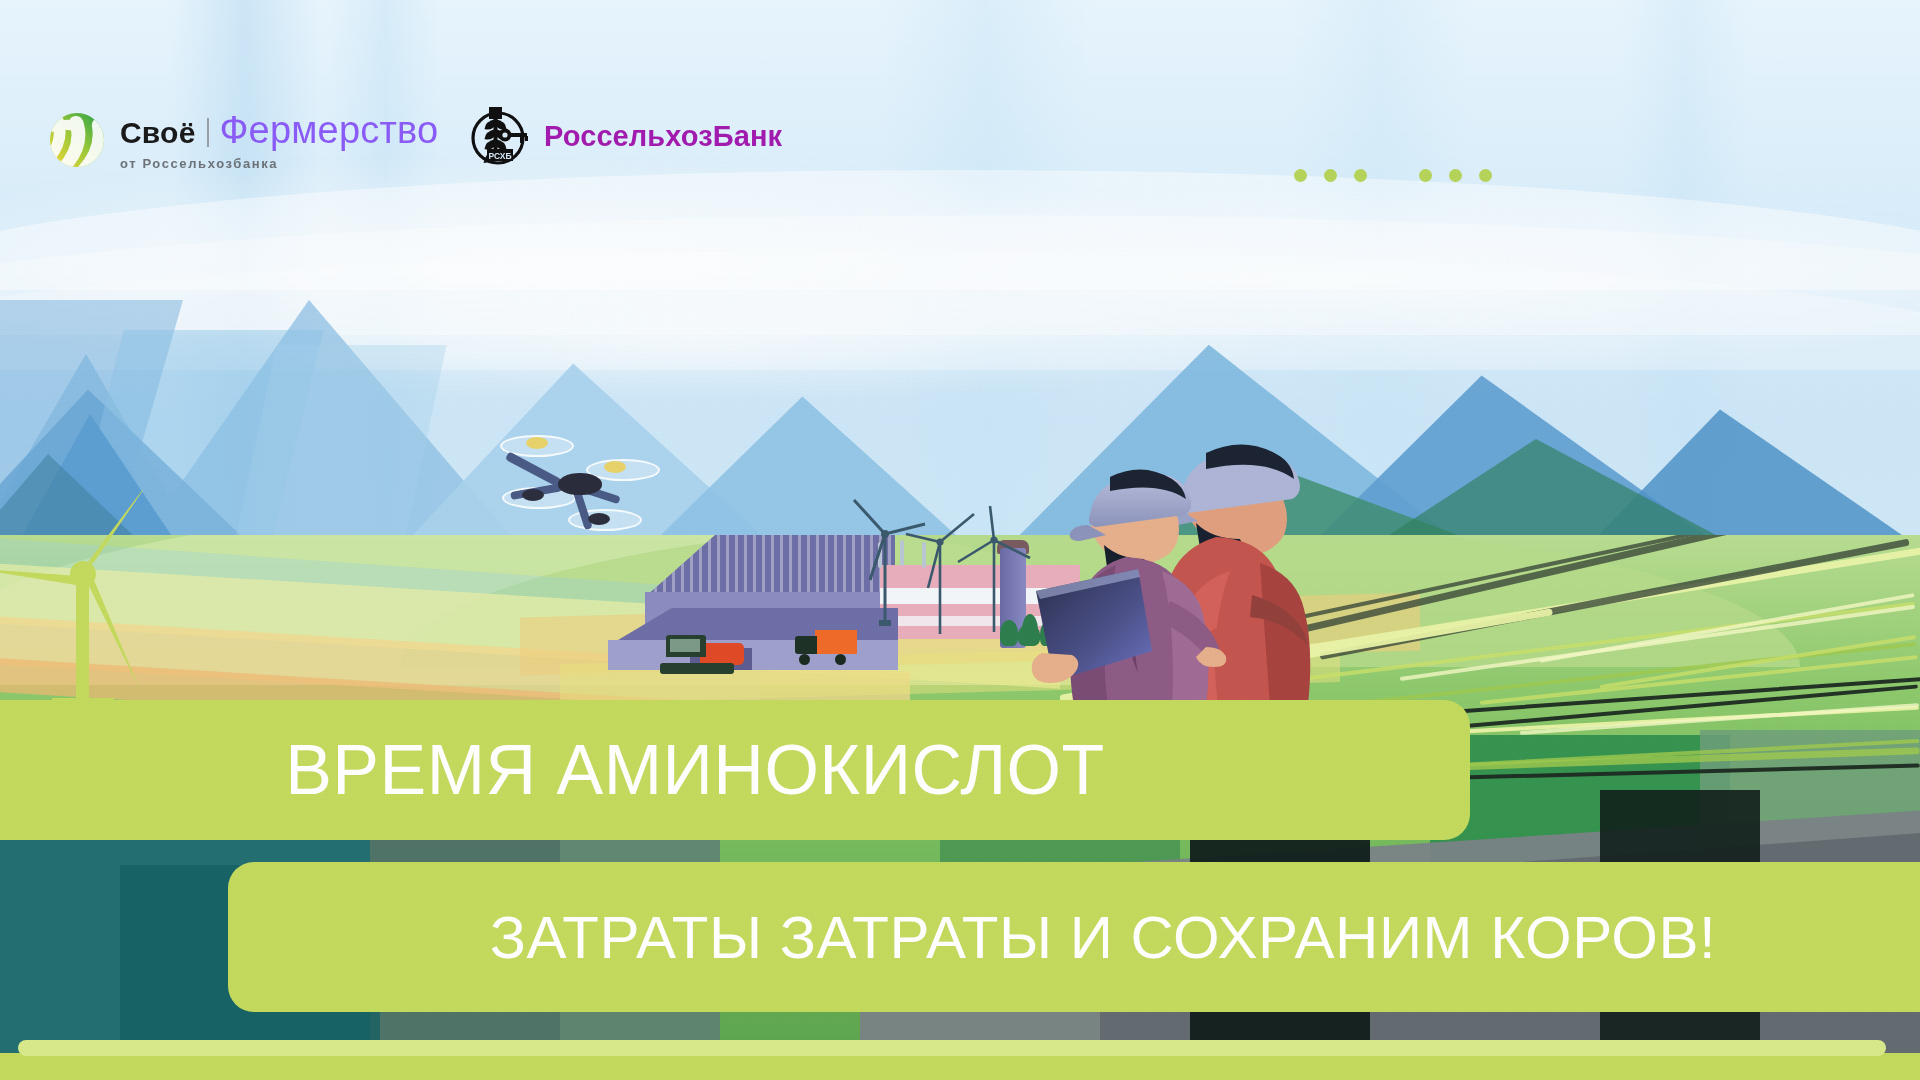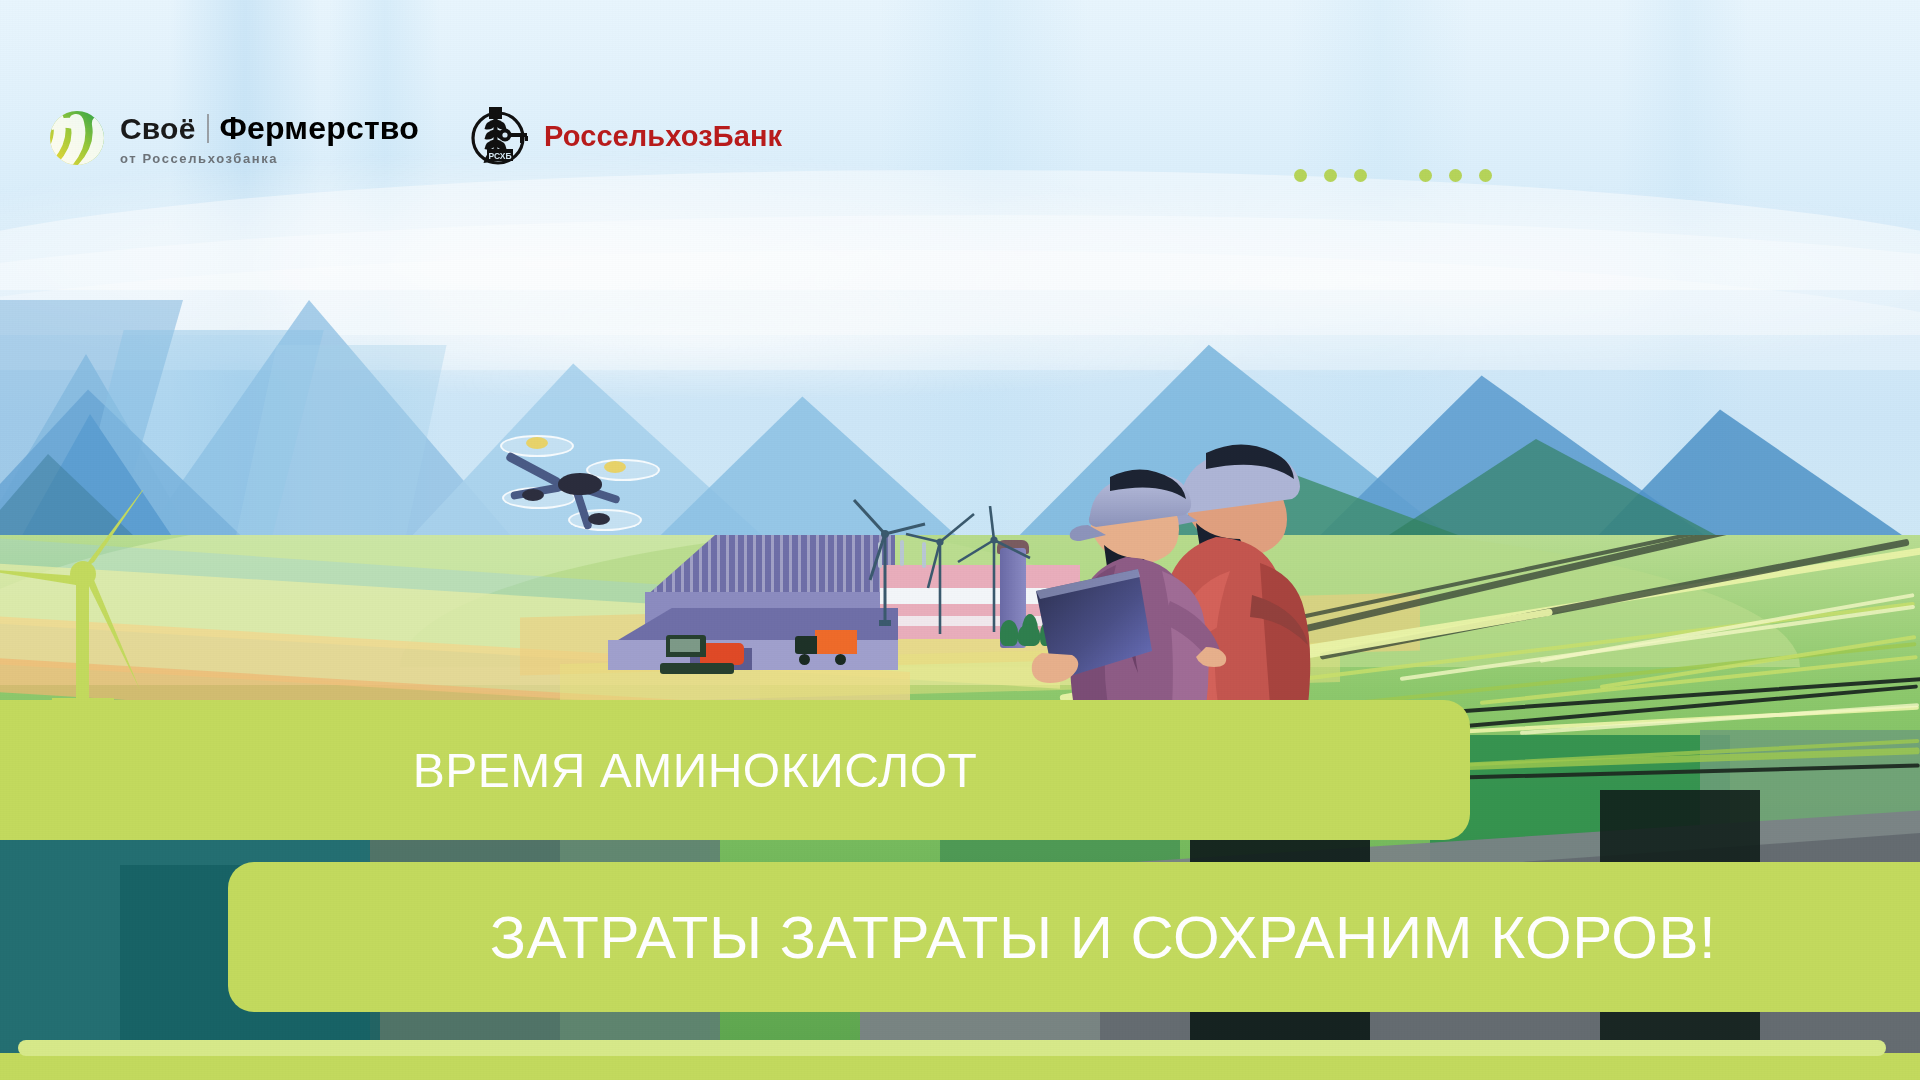--- a/index.html
+++ b/index.html
@@ -176,44 +176,44 @@
 
   
   .header { position:absolute; left:0; top:0; width:1544px; height:170px; z-index:40;margin-top:37px; }
 
   .logo-svoe { position:absolute; left:48px; top:72px; display:flex; align-items:center; gap:14px; }
   .svoe-mark { width:58px; height:58px; flex:0 0 58px; }
   .svoe-txt { display:flex; flex-direction:column; }
   .svoe-line { display:flex; align-items:baseline; gap:11px; white-space:nowrap; }
   .svoe-bold { font-size:30px; font-weight:700; color:#1b1b1b; letter-spacing:.2px; }
   .svoe-div  { width:2px; height:29px; background:#9aa0a6; transform:translateY(4px); }
-  .svoe-reg  { font-size:32px; font-weight:700; color:#000000; letter-spacing:.2px; }
+  .svoe-reg  { font-size:38px; font-weight:400; color:#8b5cf6; letter-spacing:.2px; }
   .svoe-sub  { font-size:13px; color:#6d7379; letter-spacing:1.6px; margin-top:4px;
                font-weight:600; }
 
   .logo-rshb { position:absolute; left:467px; top:68px; display:flex; align-items:center; gap:15px; }
   .rshb-mark { width:62px; height:62px; flex:0 0 62px; }
-  .rshb-txt  { font-size:29px; font-weight:700; color:#b91c1c; white-space:nowrap;
+  .rshb-txt  { font-size:29px; font-weight:700; color:#a21caf; white-space:nowrap;
                letter-spacing:.1px; }
 
   .dots { position:absolute; right:52px; top:132px; display:flex; align-items:center; gap:17px; }
   .dot { width:13px; height:13px; border-radius:50%; background:#b6d45a; }
   .dot-gap { width:18px; }
 
   
   .banner { position:absolute; background:#c3da5e; display:flex; align-items:center;
             z-index:30; }
   .banner-1 { left:-40px; top:700px; width:1510px; height:140px;
               border-radius:0 26px 26px 0; justify-content:center; }
   .banner-1 .btxt { padding-right:40px; }
   .banner-2 { left:228px; top:862px; width:1730px; height:150px;
               border-radius:26px 0 0 26px; justify-content:center; }
   .banner-2 .btxt { padding-left:20px; }
   .btxt { color:#ffffff; font-weight:400; letter-spacing:.5px; white-space:nowrap; }
-  .t1 { font-size:48px; }
+  .t1 { font-size:70px; }
   .t2 { font-size:60px; }
 
   
   .bottom-pill { position:absolute; left:18px; top:1040px; width:1868px; height:16px;
                  background:#d7e98a; border-radius:9px; z-index:31; }
   .bottom-fill { position:absolute; left:0; top:1053px; width:1920px; height:27px;
                  background:#c3da5e; z-index:30; }
 
   
   .grain { position:absolute; inset:0; pointer-events:none; z-index:50; opacity:.16;

